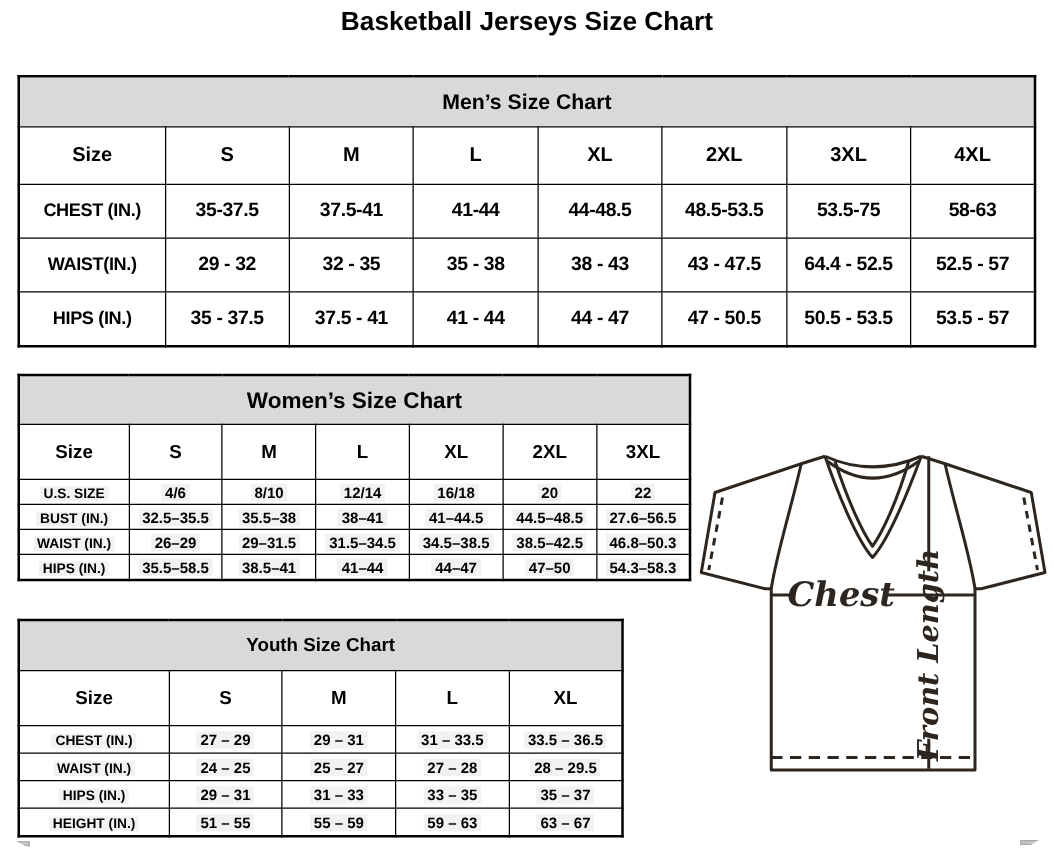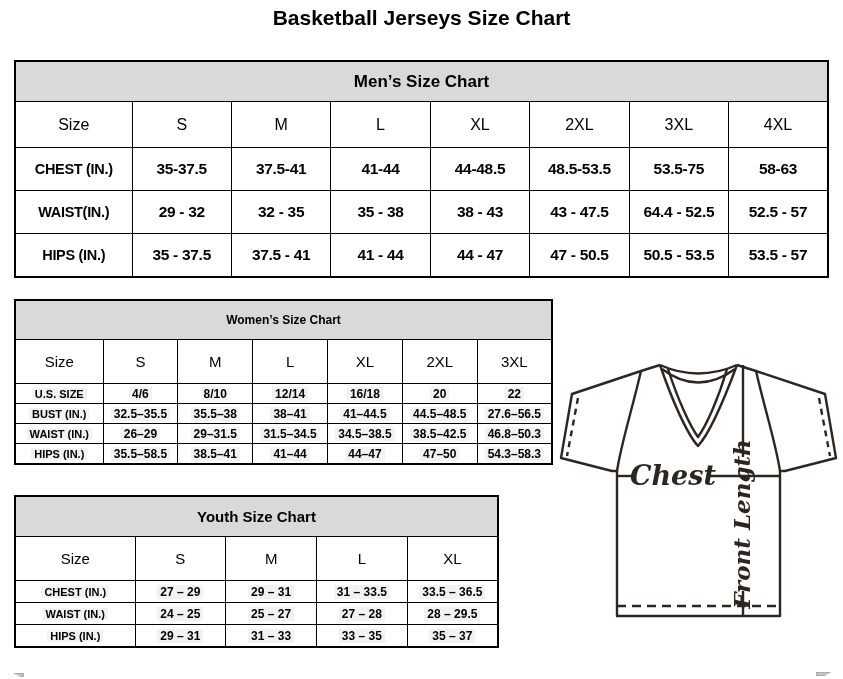--- a/index.html
+++ b/index.html
@@ -7,35 +7,35 @@
         font-family:"Liberation Sans",sans-serif;color:#000;border-radius:32px;}
 
   .page-title{position:absolute;left:0;top:6px;width:843px;text-align:center;
               font-size:21px;font-weight:bold;letter-spacing:0px;}
 
   table.size-table{position:absolute;border-collapse:collapse;table-layout:fixed;
                    border:2px solid #000;background:#fff;}
   table.size-table th,table.size-table td{border:1px solid #000;text-align:center;
                    vertical-align:middle;padding:0;overflow:hidden;white-space:nowrap;}
   tr.title-row th{background:#d9d9d9;font-weight:bold;border-bottom:1.5px solid #000;margin-top:16px;}
-  tr.head-row th{font-weight:normal;margin-top:32px;}
+  tr.head-row th{font-weight:bold;margin-top:32px;}
   tr.data-row td{font-weight:bold;}
   .val{display:inline-block;padding:0 3px;}
 
   
   #mens{left:14px;top:60px;width:815px;}
   #mens tr.title-row th{height:39px;font-size:17px;}
   #mens tr.head-row th{height:45px;font-size:16px;}
   #mens tr.data-row td{height:42px;font-size:15.5px;letter-spacing:-0.3px;}
   #mens col.label-col{width:117px;}
   #mens .row-label .val{font-size:14.5px;}
 
   
   #womens{left:14px;top:299px;width:539px;}
-  #womens tr.title-row th{height:38px;font-size:12px;text-align:center;}
+  #womens tr.title-row th{height:38px;font-size:18px;text-align:center;}
   #womens tr.head-row th{height:43px;font-size:15px;}
   #womens tr.data-row td{height:19px;font-size:12px;}
   #womens col.label-col{width:88px;}
   #womens .row-label .val{font-size:11px;}
 
   
   #youth{left:14px;top:495px;width:485px;}
   #youth tr.title-row th{height:39px;font-size:15px;}
   #youth tr.head-row th{height:43px;font-size:15px;}
   #youth tr.data-row td{height:21px;font-size:12px;}
@@ -217,20 +217,27 @@
           <td><span class="val">27 – 28</span></td>
           <td><span class="val">28 – 29.5</span></td>
         </tr>
         <tr class="data-row">
           <td class="row-label"><span class="val">HIPS (IN.)</span></td>
           <td><span class="val">29 – 31</span></td>
           <td><span class="val">31 – 33</span></td>
           <td><span class="val">33 – 35</span></td>
           <td><span class="val">35 – 37</span></td>
         </tr>
+        <tr class="data-row">
+          <td class="row-label"><span class="val">HEIGHT (IN.)</span></td>
+          <td><span class="val">51 – 55</span></td>
+          <td><span class="val">55 – 59</span></td>
+          <td><span class="val">59 – 63</span></td>
+          <td><span class="val">63 – 67</span></td>
+        </tr>
       </tbody>
     </table>
 
   <svg id="jersey" viewBox="0 0 287 296" xmlns="http://www.w3.org/2000/svg">
     <g stroke="#2d2620" stroke-width="2.4" fill="none" stroke-linejoin="round" stroke-linecap="butt">
 
       <path d="M104,7 L85,13 L16,36 L5,100 L56,113 L61,113
                L61,258 L224,258 L224,113 L229,113 L280,100 L269,36 L200,13 L181,7"></path>
 
       <path d="M85,13 C76,52 65,86 61,113"></path>

